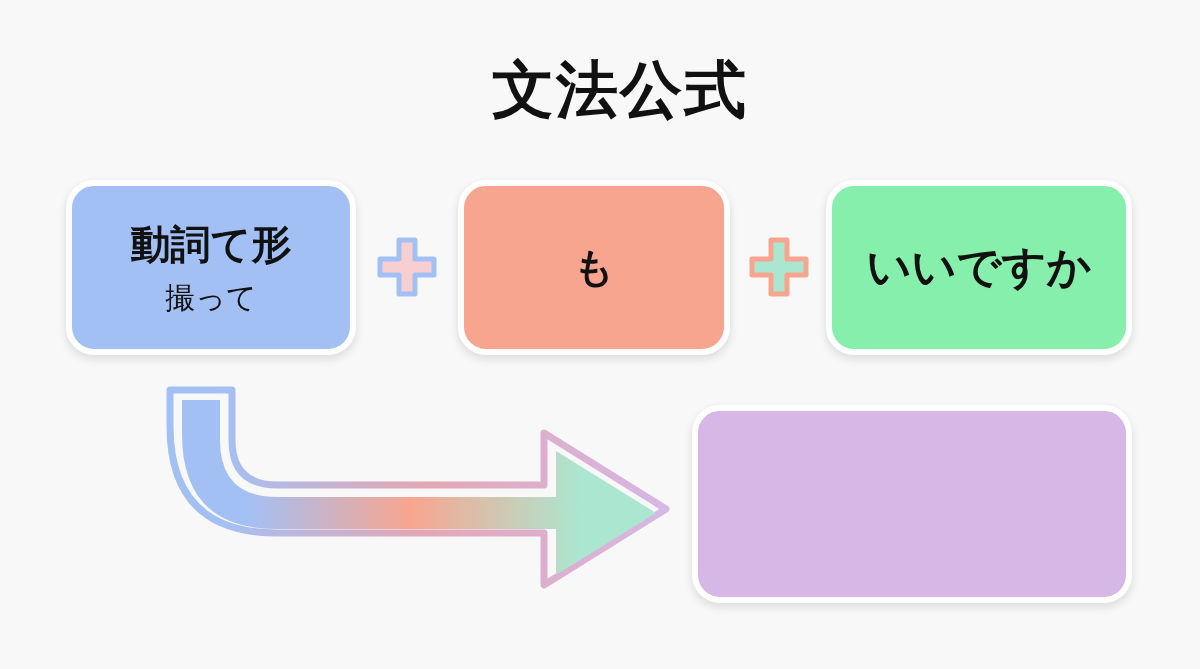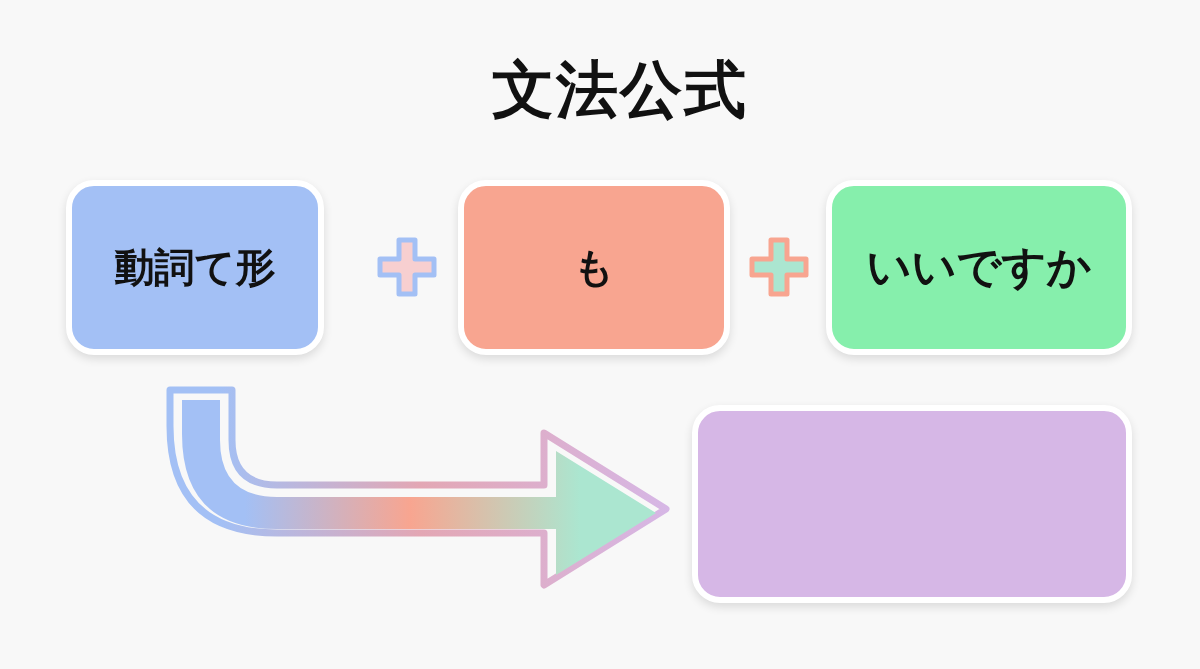--- a/index.html
+++ b/index.html
@@ -13,39 +13,40 @@
     position:absolute; left:0; right:0; top:48px;
     text-align:center; font-size:62px; font-weight:bold; letter-spacing:2px;margin-left:40px;
   }
   .box {
     position:absolute; box-sizing:border-box;
     border:6px solid #ffffff; border-radius:28px;
     box-shadow:0 4px 10px rgba(0,0,0,0.12);
     display:flex; flex-direction:column; align-items:center; justify-content:center;
     text-align:center;
   }
-  .box-verb { left:66px; top:180px; width:258px; height:175px; }
+  .box-verb { left:66px; top:180px; width:290px; height:175px; }
   .box-mo { left:458px; top:180px; width:272px; height:175px; }
   .box-iidesuka { left:826px; top:180px; width:306px; height:175px; }
   .box-result { left:692px; top:405px; width:440px; height:198px; }
   .main-text { font-size:40px; font-weight:bold; }
   .sub-text { font-size:30px; margin-top:6px; }
   .result-text { font-size:46px; font-weight:bold; line-height:1.35; }
   .plus { position:absolute; width:70px; height:70px; }
   .plus-1 { left:372px; top:232px; }
   .plus-2 { left:744px; top:232px; }
   .arrow { position:absolute; left:0; top:0; }
 </style>
 </head>
 <body>
 
 <div class="title">文法公式</div>
 
 <div class="box box-verb" style="background:#a3c0f5;">
   <div class="main-text">動詞て形</div>
+  <div class="sub-text">撮って</div>
 </div>
 
 <svg class="plus plus-1" viewBox="0 0 70 70">
   <path d="M27 8 h16 v19 h19 v16 h-19 v19 h-16 v-19 h-19 v-16 h19 z" fill="#f7cfd0" stroke="#a3c0f5" stroke-width="5" stroke-linejoin="round"></path>
 </svg>
 
 <div class="box box-mo" style="background:#f8a590;">
   <div class="main-text">も</div>
 </div>
 

